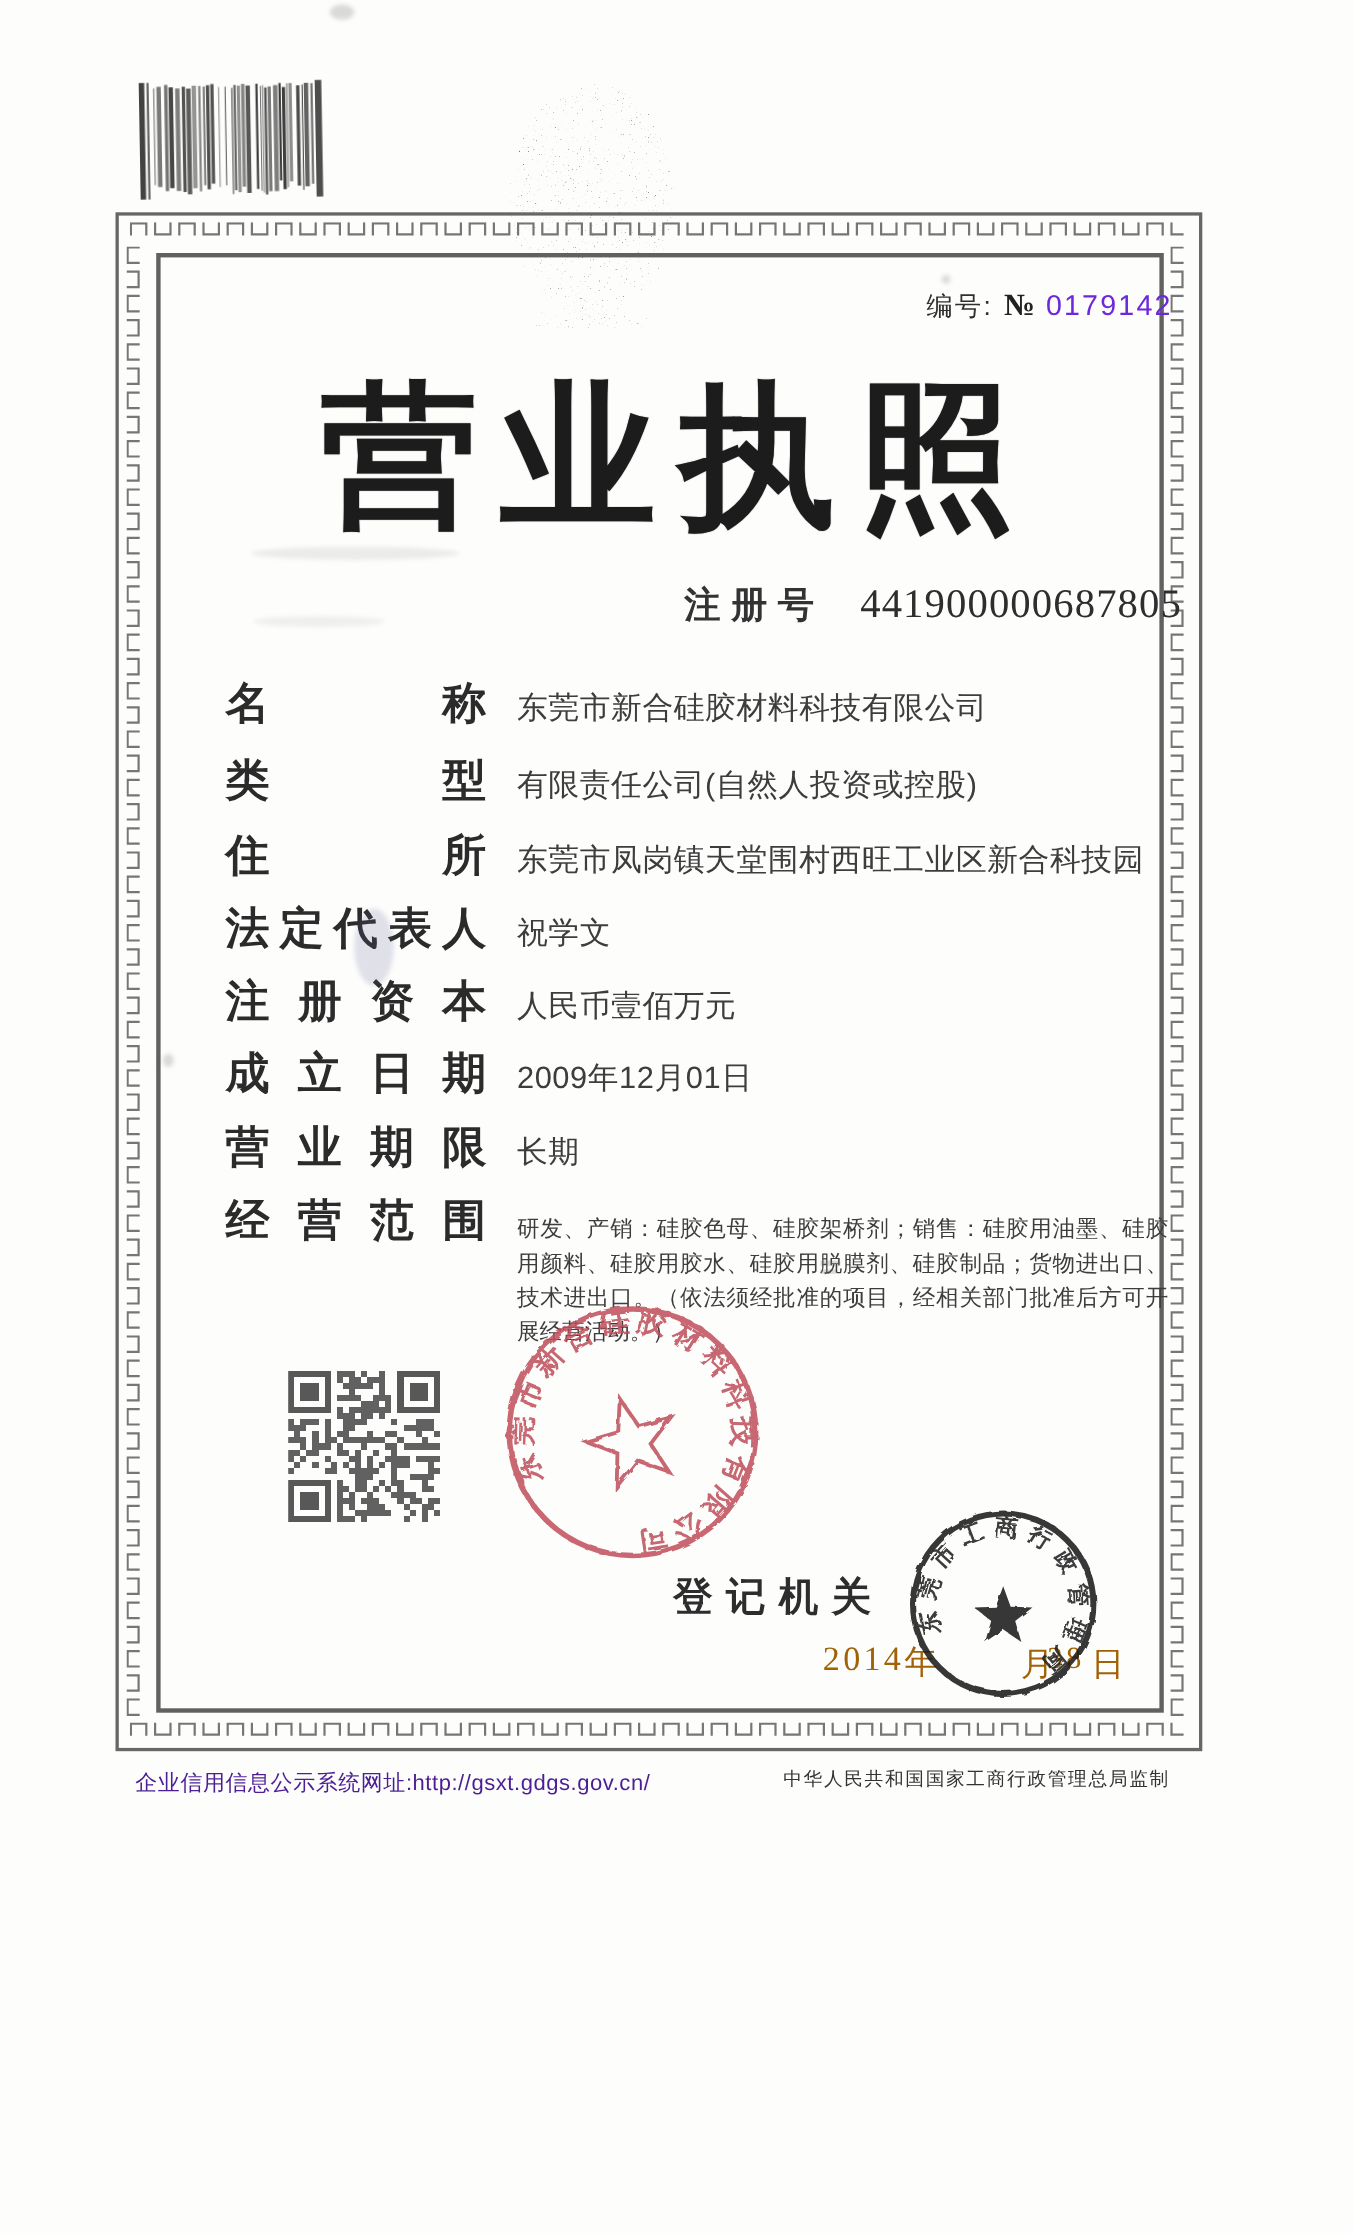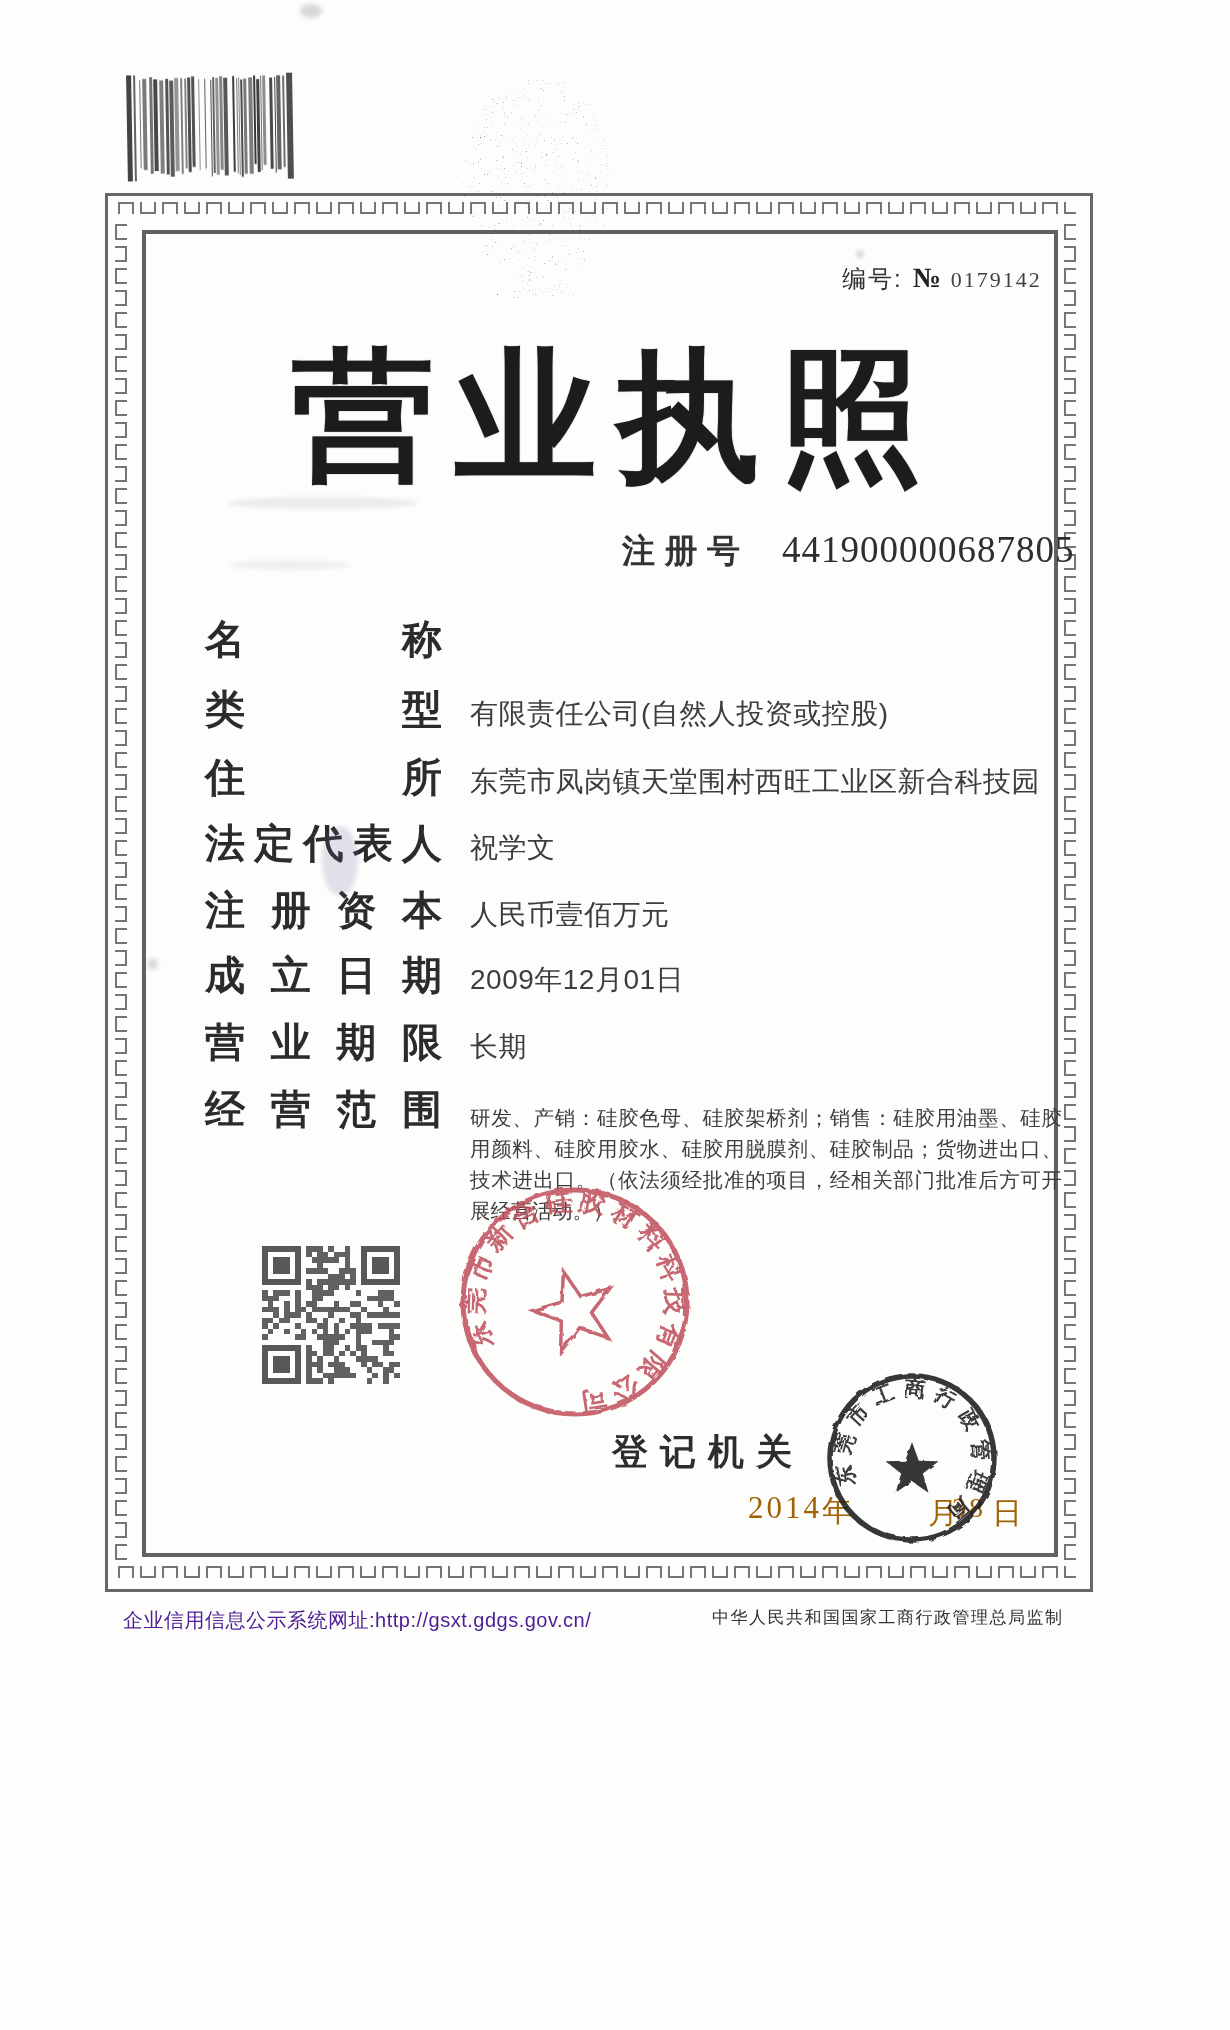--- a/index.html
+++ b/index.html
@@ -18,21 +18,21 @@
   .h .hk{width:16px;height:12px;}
   .h .hk.o1{border-top:none;}
   .h .hk.o2{border-bottom:none;}
   .v .hk{width:12px;height:16px;}
   .v .hk.o1{border-left:none;}
   .v .hk.o2{border-right:none;}
   
   #serial{left:842px;top:262px;display:flex;align-items:baseline;gap:10px;}
   #serial .slabel{font-size:24px;color:#2f2f2f;letter-spacing:2px;}
   #serial .numero{font-size:28px;font-weight:bold;font-family:"Liberation Serif",serif;color:#222;}
-  #serial .snum{font-size:22px;font-family:Liberation Serif, serif;letter-spacing:2px;color:#404040;}
+  #serial .snum{font-size:26px;font-family:Liberation Sans, sans-serif;letter-spacing:2px;color:#6d28d9;}
   #title{left:292px;top:338px;width:630px;font-size:142px;line-height:1.1;font-weight:900;color:#1c1c1c;text-shadow:0 0 1px rgba(40,40,40,.7);}
   .split{display:flex;justify-content:space-between;}
   #regline{left:622px;top:528px;display:flex;align-items:baseline;}
   #regline .lbl{width:118px;font-size:33px;font-weight:600;color:#333;flex:none;}
   #regline .num{margin-left:42px;font-size:37px;font-family:"Liberation Serif",serif;letter-spacing:1px;color:#2e2e2e;}
   
   .frow{position:absolute;left:205px;display:flex;align-items:baseline;width:860px;}
   .frow .lbl{width:237px;font-size:40px;font-weight:600;color:#2b2b2b;flex:none;}
   .frow .val{margin-left:28px;font-size:28px;color:#3d3d3d;letter-spacing:.5px;white-space:nowrap;}
   .frow.scope{align-items:flex-start;}
@@ -354,20 +354,21 @@
       <span>号</span>
     </span>
   <span class="num">441900000687805</span>
 </div>
 
 <div class="frow" style="top:612px;">
   <span class="lbl split">
       <span>名</span>
       <span>称</span>
     </span>
+  <span class="val">东莞市新合硅胶材料科技有限公司</span>
 </div>
 <div class="frow" style="top:682px;">
   <span class="lbl split">
       <span>类</span>
       <span>型</span>
     </span>
   <span class="val">有限责任公司(自然人投资或控股)</span>
 </div>
 <div class="frow" style="top:750px;">
   <span class="lbl split">

